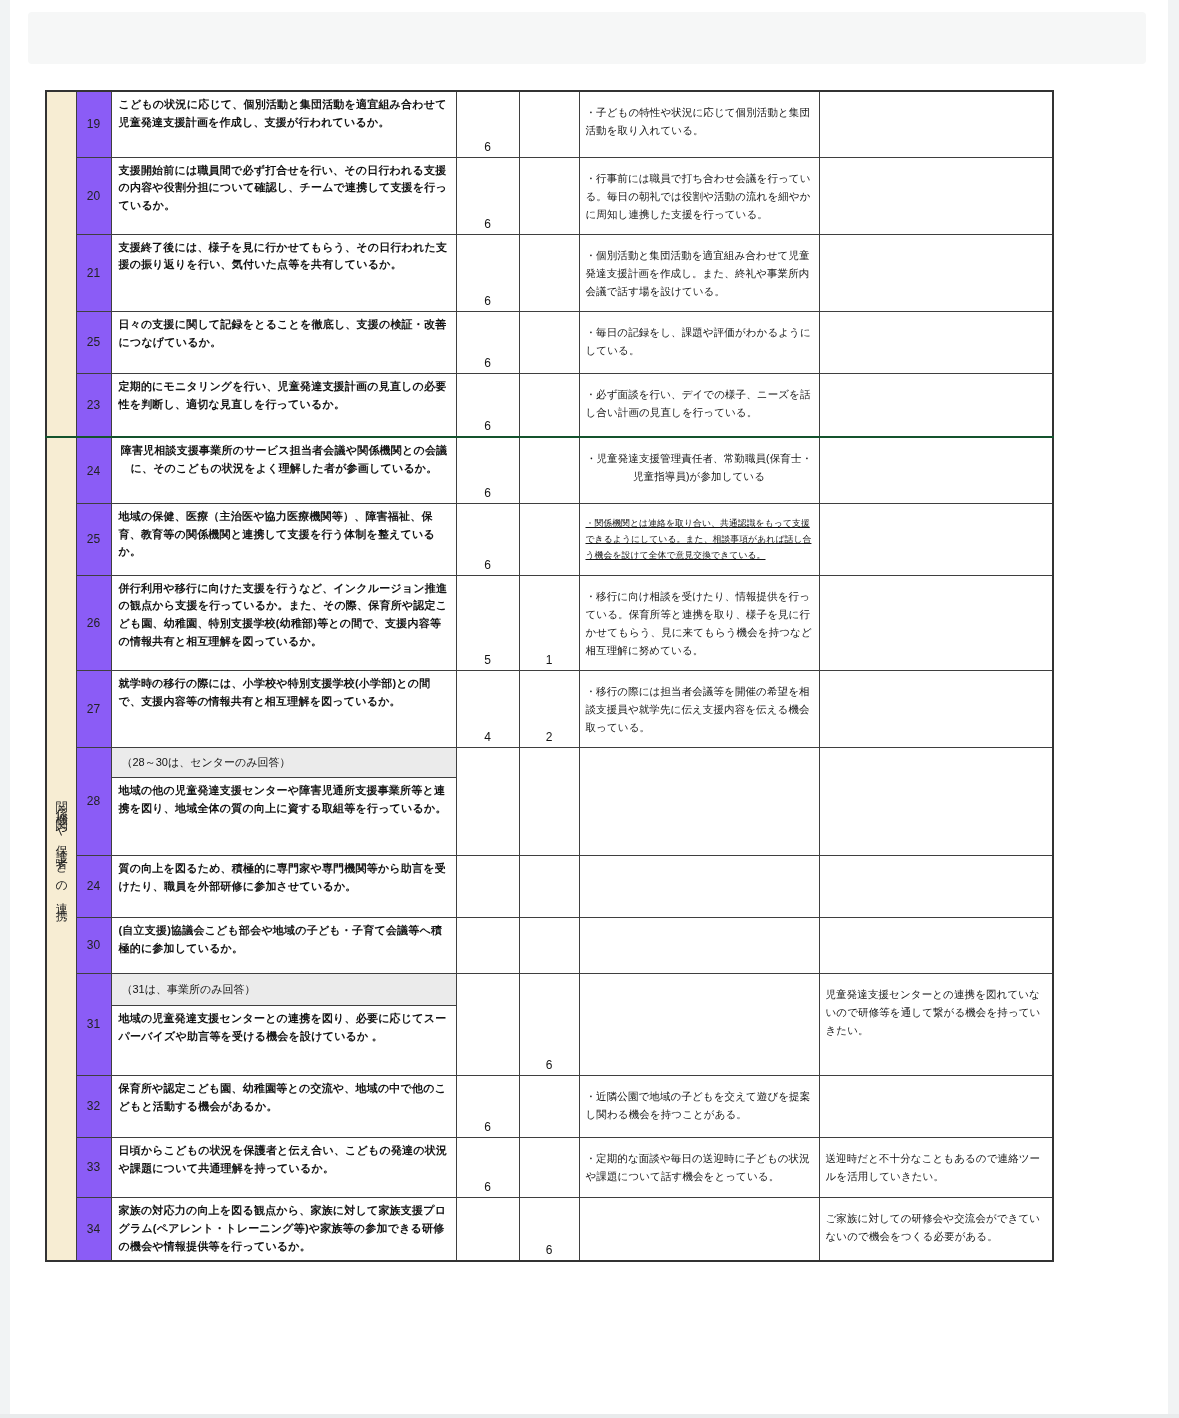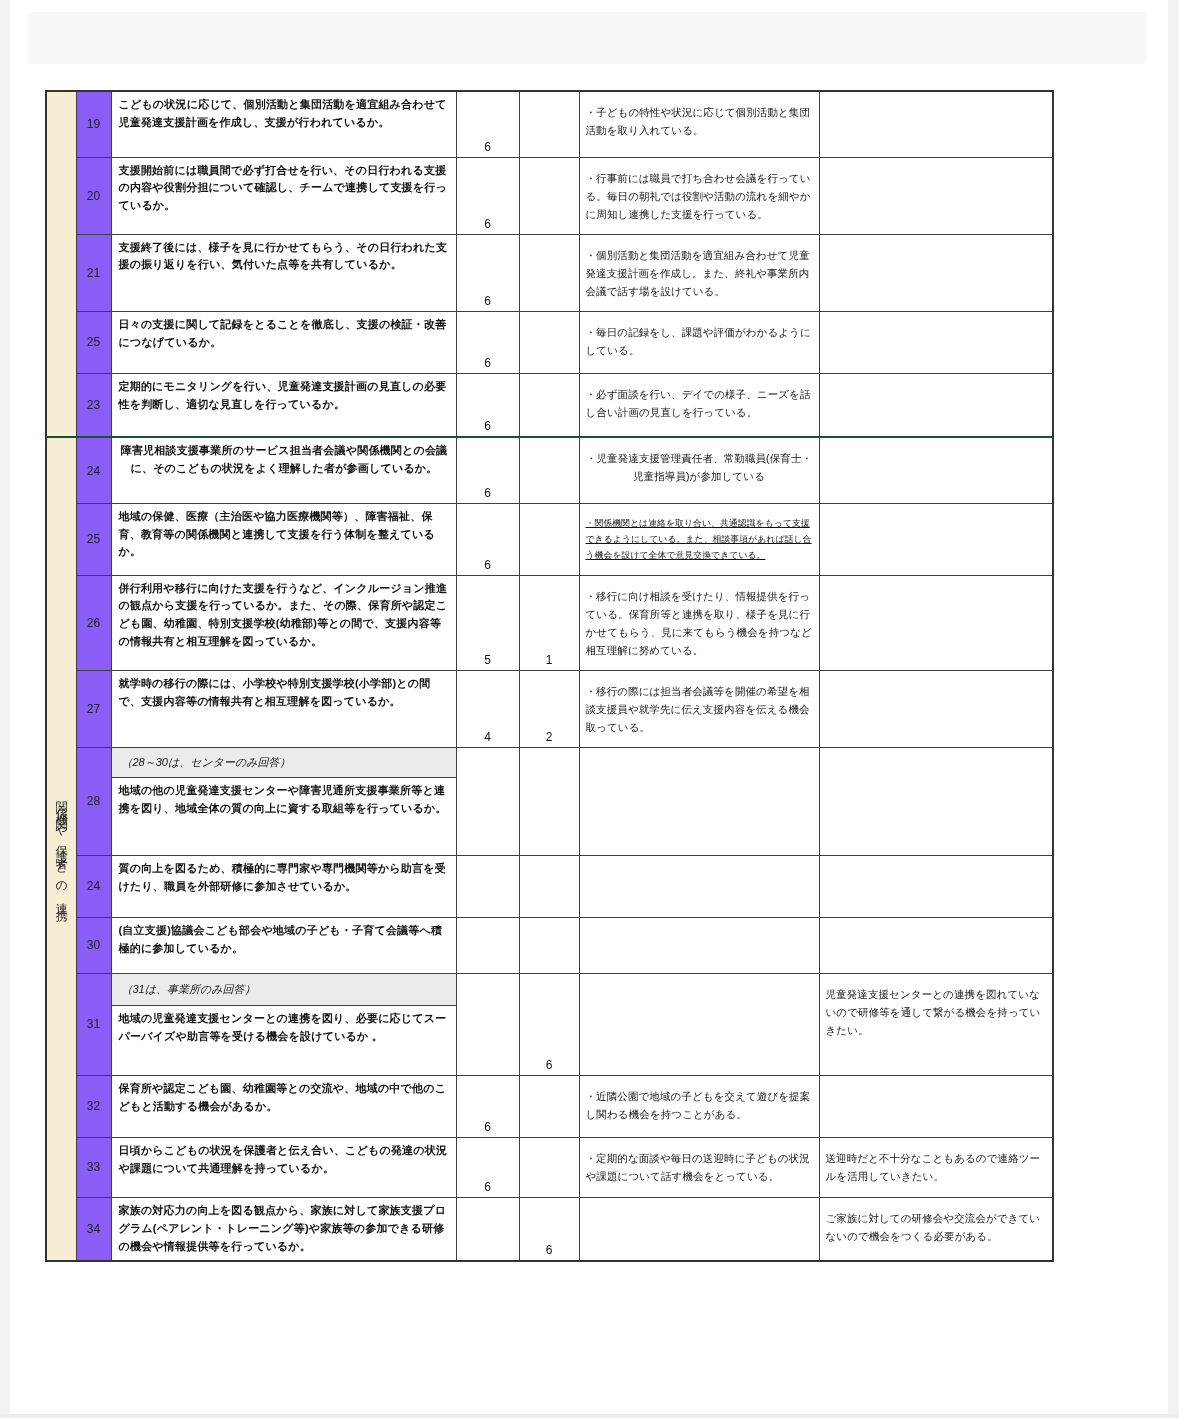--- a/index.html
+++ b/index.html
@@ -54,21 +54,20 @@
     line-height:1.62;
     padding:4px 6px 2px 7px;
     letter-spacing:0.2px;
     font-weight:bold;
   }
   .hdr-band {
     background:#ebebeb;
     vertical-align:middle;
     font-size:11px;
     padding-left:10px;
-    font-style:italic;
   }
   .s {
     vertical-align:bottom;
     text-align:center;
     font-size:12px;
     padding-bottom:3px;
   }
   .c, .imp {
     vertical-align:top;
     font-size:10.5px;

